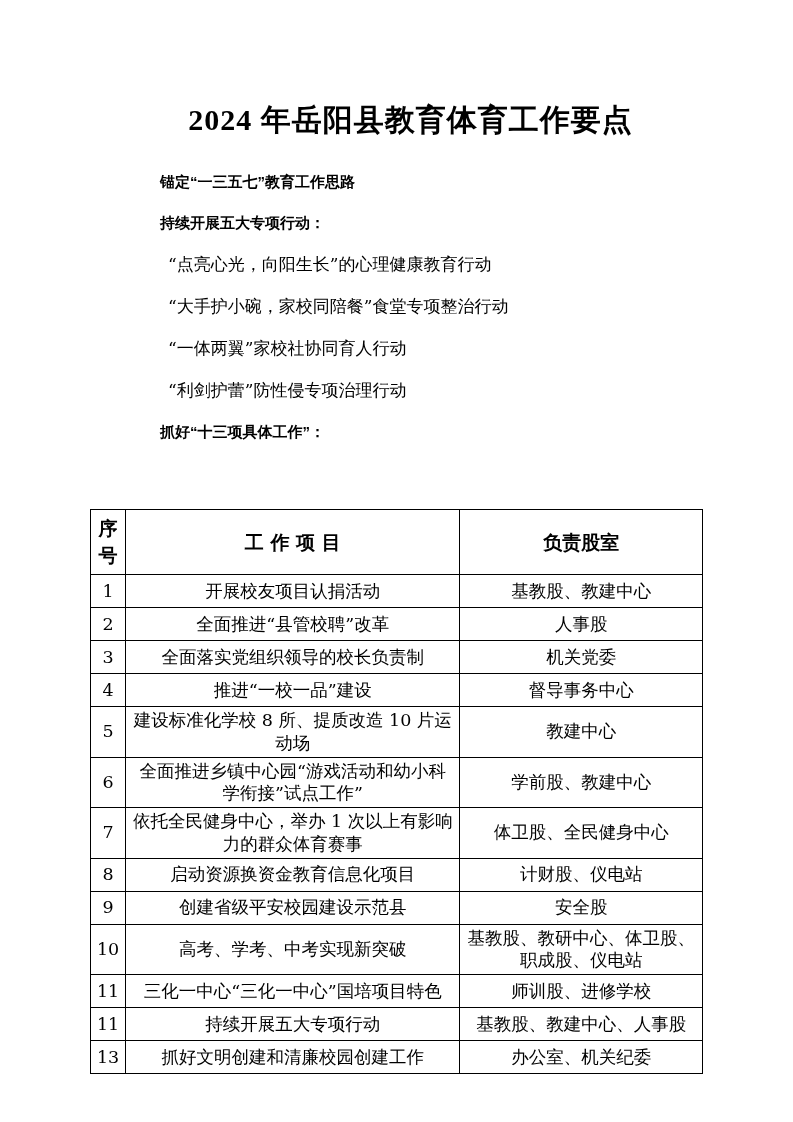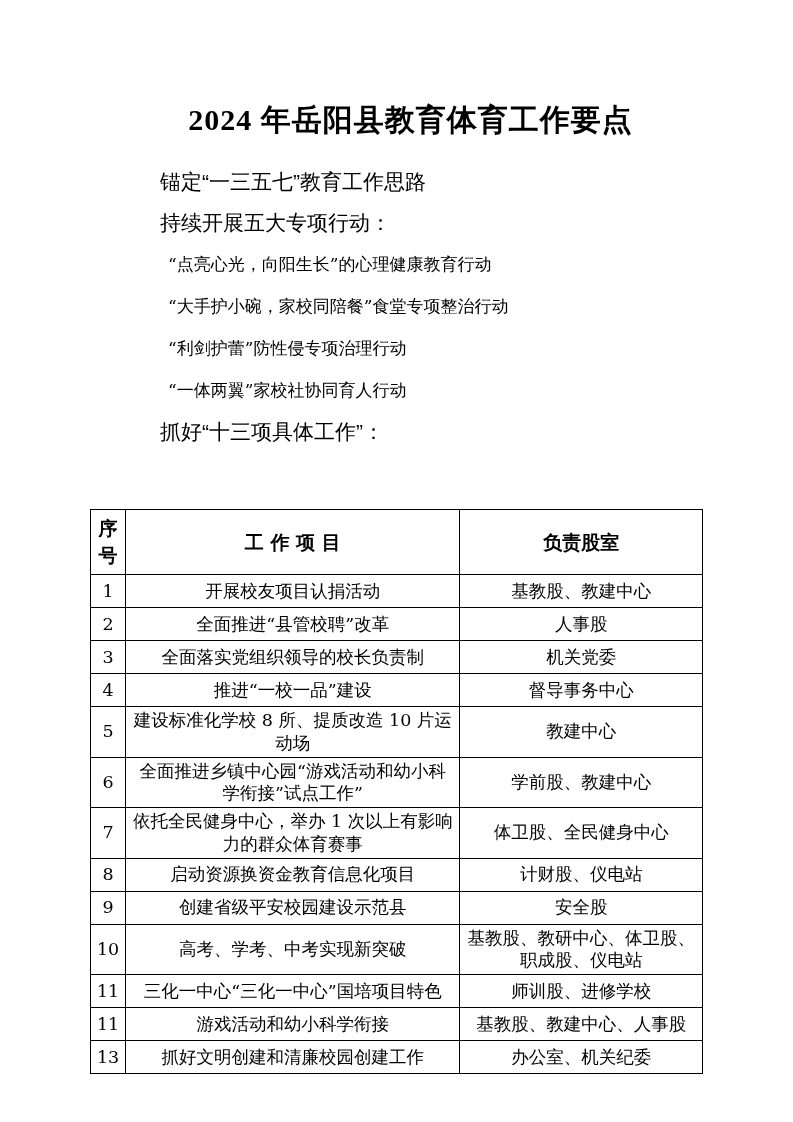--- a/index.html
+++ b/index.html
@@ -27,22 +27,22 @@
   }
   .intro {
     position: absolute;
     top: 161px;
     left: 160px;
     width: 520px;
   }
   .intro p { margin: 0; white-space: nowrap; }
   .heading-line {
     font-family: "Liberation Sans", sans-serif;
-    font-weight: normal;
-    font-size: 21px;
+    font-weight: bold;
+    font-size: 15px;
     line-height: 41px;
   }
   .action-line {
     font-family: "DejaVu Serif", serif;
     font-size: 17px;
     line-height: 42px;
     padding-left: 8px;
   }
   .work-table {
     position: absolute;
@@ -88,22 +88,22 @@
 
 <div class="page">
 
   <h1 class="doc-title">2024 年岳阳县教育体育工作要点</h1>
 
   <div class="intro">
     <p class="heading-line">锚定“一三五七”教育工作思路</p>
     <p class="heading-line">持续开展五大专项行动：</p>
     <p class="action-line">“点亮心光，向阳生长”的心理健康教育行动</p>
     <p class="action-line">“大手护小碗，家校同陪餐”食堂专项整治行动</p>
+    <p class="action-line">“一体两翼”家校社协同育人行动</p>
     <p class="action-line">“利剑护蕾”防性侵专项治理行动</p>
-    <p class="action-line">“一体两翼”家校社协同育人行动</p>
     <p class="heading-line">抓好“十三项具体工作”：</p>
   </div>
 
   <table class="work-table">
     <colgroup>
       <col class="col-no">
       <col class="col-item">
       <col class="col-dept">
     </colgroup>
     <thead>
@@ -175,21 +175,21 @@
     </tr>
 
     <tr>
       <td>11</td>
       <td>三化一中心“三化一中心”国培项目特色</td>
       <td>师训股、进修学校</td>
     </tr>
 
     <tr>
       <td>11</td>
-      <td>游戏活动和幼小科学衔接</td>
+      <td>持续开展五大专项行动</td>
       <td>基教股、教建中心、人事股</td>
     </tr>
 
     <tr>
       <td>13</td>
       <td>抓好文明创建和清廉校园创建工作</td>
       <td>办公室、机关纪委</td>
     </tr>
   </tbody>
   </table>

